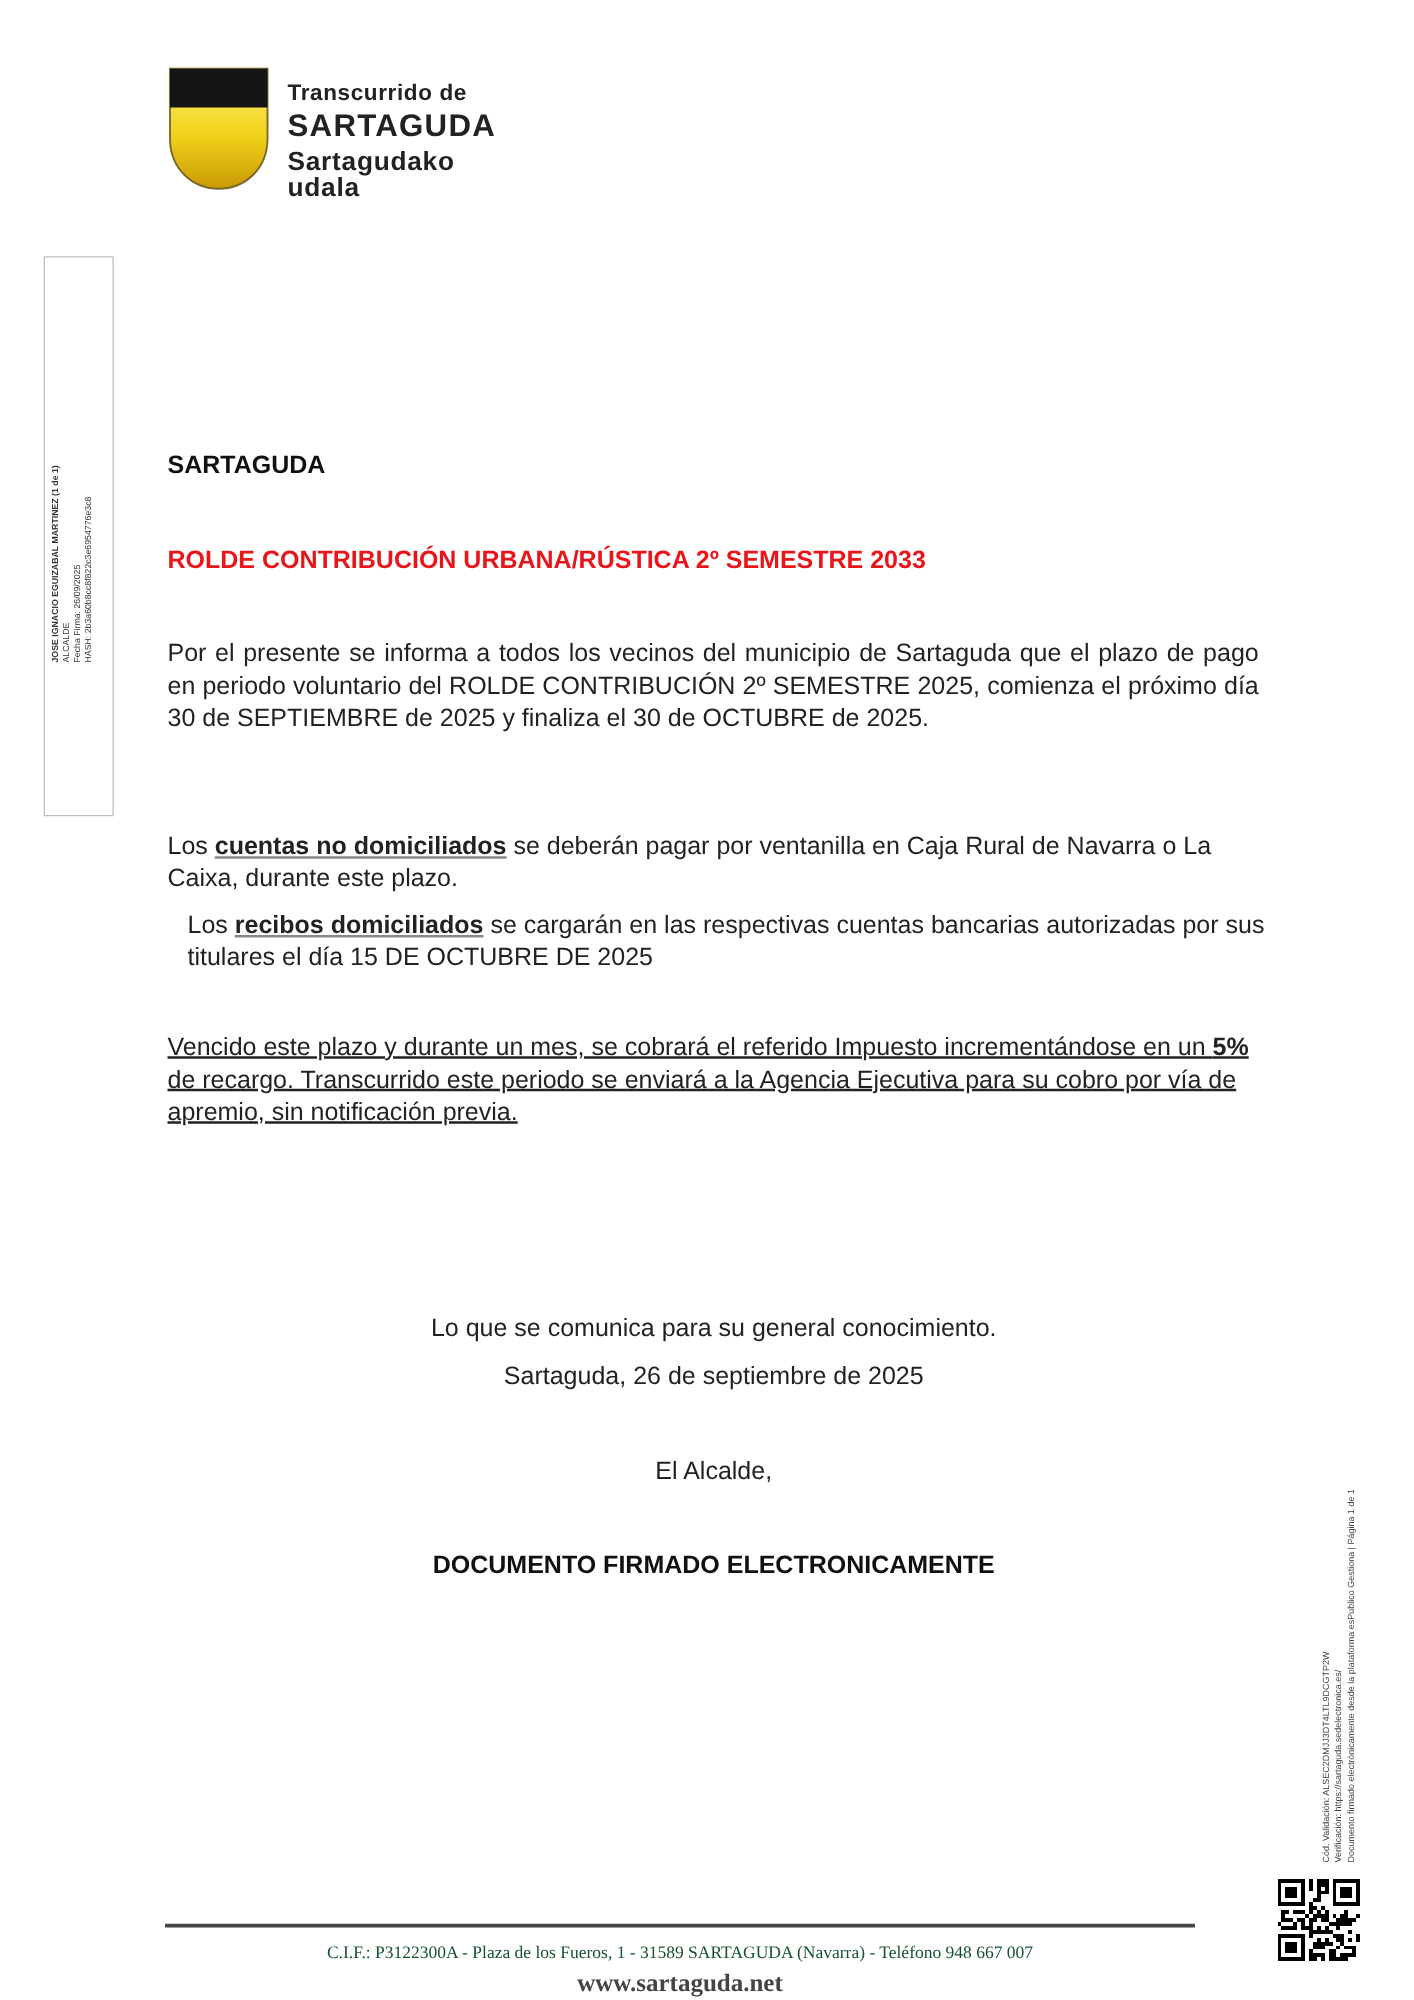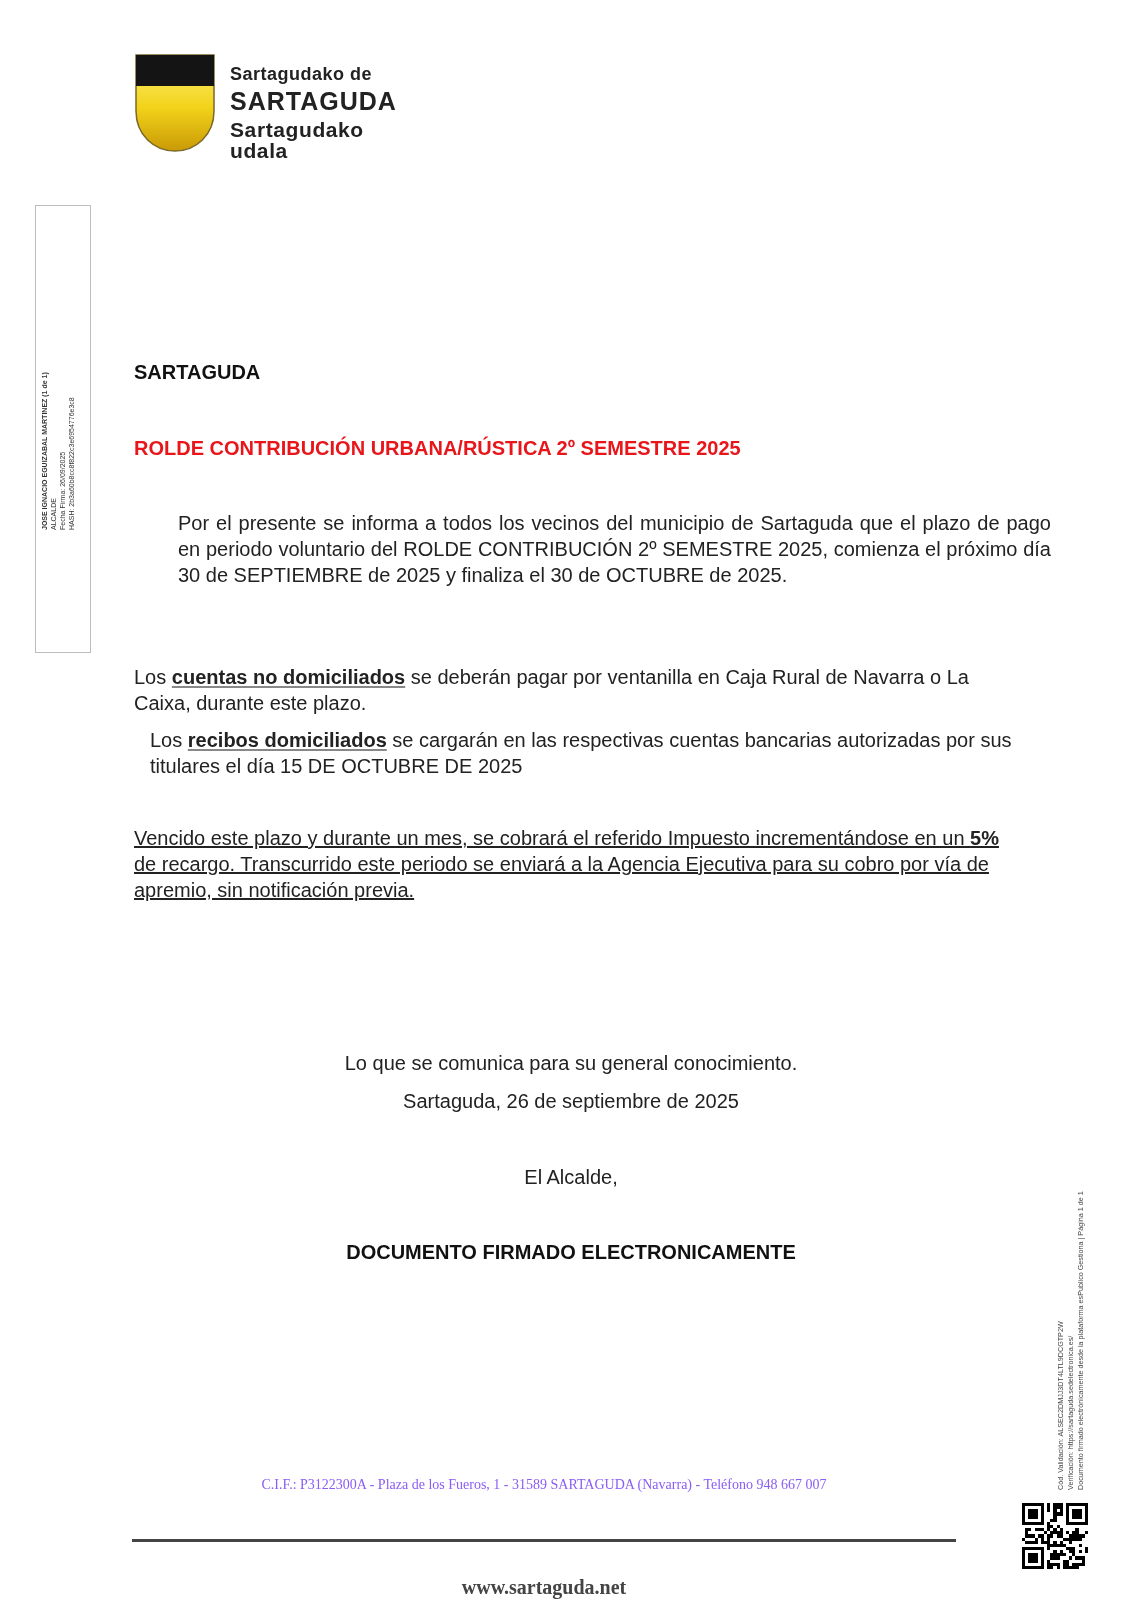--- a/index.html
+++ b/index.html
@@ -28,57 +28,57 @@
               transform-origin: 0 0; transform: rotate(-90deg);
               font-size: 7.2px; line-height: 10px; color: #444; white-space: nowrap; }
 
   .qr { left: 1022px; top: 1503px; width: 66px; height: 66px; }
 
   
   .heading { left: 134px; top: 361px; font-size: 20px; font-weight: bold; color: #111; }
   .title { left: 134px; top: 437px; font-size: 20px; font-weight: bold; color: #e8161b; }
   .para { left: 134px; width: 873px; font-size: 20px; line-height: 26px; color: #222; }
   .justify { text-align: justify; }
-  .p1 { top: 510px; margin-left: 44px; }
+  .p1 { top: 510px; }
   .p2 { top: 664px; }
   .p3 { top: 727px; margin-left: 16px; }
   .p4 { top: 825px; text-decoration: underline; }
   u.bu { font-weight: bold; text-decoration: underline; text-decoration-color: #888; text-underline-offset: 2px; }
   b { font-weight: bold; }
 
   .center { left: 0; width: 1131px; text-align: center; font-size: 20px; color: #222; }
   .c1 { top: 1052px; left: 0; width: 1142px; }
   .c2 { top: 1090px; left: 0; width: 1142px; }
   .c3 { top: 1166px; left: 0; width: 1142px; }
   .c4 { top: 1241px; left: 0; width: 1142px; font-weight: bold; color: #111; }
 
   
   .footer-rule { left: 132px; top: 1539px; width: 824px; height: 3px; background: #444; }
-  .footer-1 { left: 132px; top: 1477px; width: 824px; text-align: center;
-              font-family: "Liberation Serif", serif; font-size: 14px; color: #8b5cf6; }
+  .footer-1 { left: 132px; top: 1555px; width: 824px; text-align: center;
+              font-family: "Liberation Serif", serif; font-size: 14px; color: #14532d; }
   .footer-2 { left: 132px; top: 1576px; width: 824px; text-align: center;
               font-family: "Liberation Serif", serif; font-size: 20px; font-weight: bold; color: #444; }
 </style>
 </head>
 <body>
 
 <div class="abs logo">
   <svg class="shield" viewBox="0 0 82 100">
     <defs>
       <linearGradient id="yg" x1="0" y1="0" x2="0" y2="1">
         <stop offset="0" stop-color="#fff27a"></stop>
         <stop offset="0.55" stop-color="#f2d21a"></stop>
         <stop offset="1" stop-color="#c99a06"></stop>
       </linearGradient>
     </defs>
     <path d="M2 2 H80 V58 C80 82 62 98 41 98 C20 98 2 82 2 58 Z" fill="url(#yg)" stroke="#7a6a2a" stroke-width="1.5"></path>
     <path d="M2 2 H80 V33 H2 Z" fill="#141414"></path>
   </svg>
   <div class="logo-text">
-    <div class="logo-l1">Sartagudako de</div>
+    <div class="logo-l1">Transcurrido de</div>
     <div class="logo-l2">SARTAGUDA</div>
     <div class="logo-l3">Sartagudako udala</div>
   </div>
 </div>
 
 <div class="abs sig-box"></div>
 <div class="sig-text">
   <div class="name">JOSE IGNACIO EGUIZABAL MARTINEZ (1 de 1)</div>
   <div>ALCALDE</div>
   <div>Fecha Firma: 26/09/2025</div>
@@ -225,21 +225,21 @@
     <rect x="9" y="20" width="1" height="1" fill="#000"></rect>
     <rect x="11" y="20" width="1" height="1" fill="#000"></rect>
     <rect x="13" y="20" width="1" height="1" fill="#000"></rect>
     <rect x="14" y="20" width="1" height="1" fill="#000"></rect>
     <rect x="15" y="20" width="1" height="1" fill="#000"></rect>
     <rect x="16" y="20" width="1" height="1" fill="#000"></rect>
     <rect x="17" y="20" width="1" height="1" fill="#000"></rect>
   </svg>
 
 <div class="abs heading">SARTAGUDA</div>
-<div class="abs title">ROLDE CONTRIBUCIÓN URBANA/RÚSTICA 2º SEMESTRE 2025</div>
+<div class="abs title">ROLDE CONTRIBUCIÓN URBANA/RÚSTICA 2º SEMESTRE 2033</div>
 
 <div class="abs para justify p1">Por el presente se informa a todos los vecinos del municipio de Sartaguda que el plazo de pago en periodo voluntario del ROLDE CONTRIBUCIÓN 2º SEMESTRE 2025, comienza el próximo día 30 de SEPTIEMBRE de 2025 y finaliza el 30 de OCTUBRE de 2025.</div>
 
 <div class="abs para p2"><span>Los </span><u class="bu">cuentas no domiciliados</u><span> se deberán pagar por ventanilla en Caja Rural de Navarra o La Caixa, durante este plazo.</span></div>
 
 <div class="abs para p3"><span>Los </span><u class="bu">recibos domiciliados</u><span> se cargarán en las respectivas cuentas bancarias autorizadas por sus titulares el día 15 DE OCTUBRE DE 2025</span></div>
 
 <div class="abs para p4"><span>Vencido este plazo y durante un mes, se cobrará el referido Impuesto incrementándose en un </span><b>5%</b><span> de recargo. Transcurrido este periodo se enviará a la Agencia Ejecutiva para su cobro por vía de apremio, sin notificación previa.</span></div>
 
 <div class="abs center c1">Lo que se comunica para su general conocimiento.</div>

